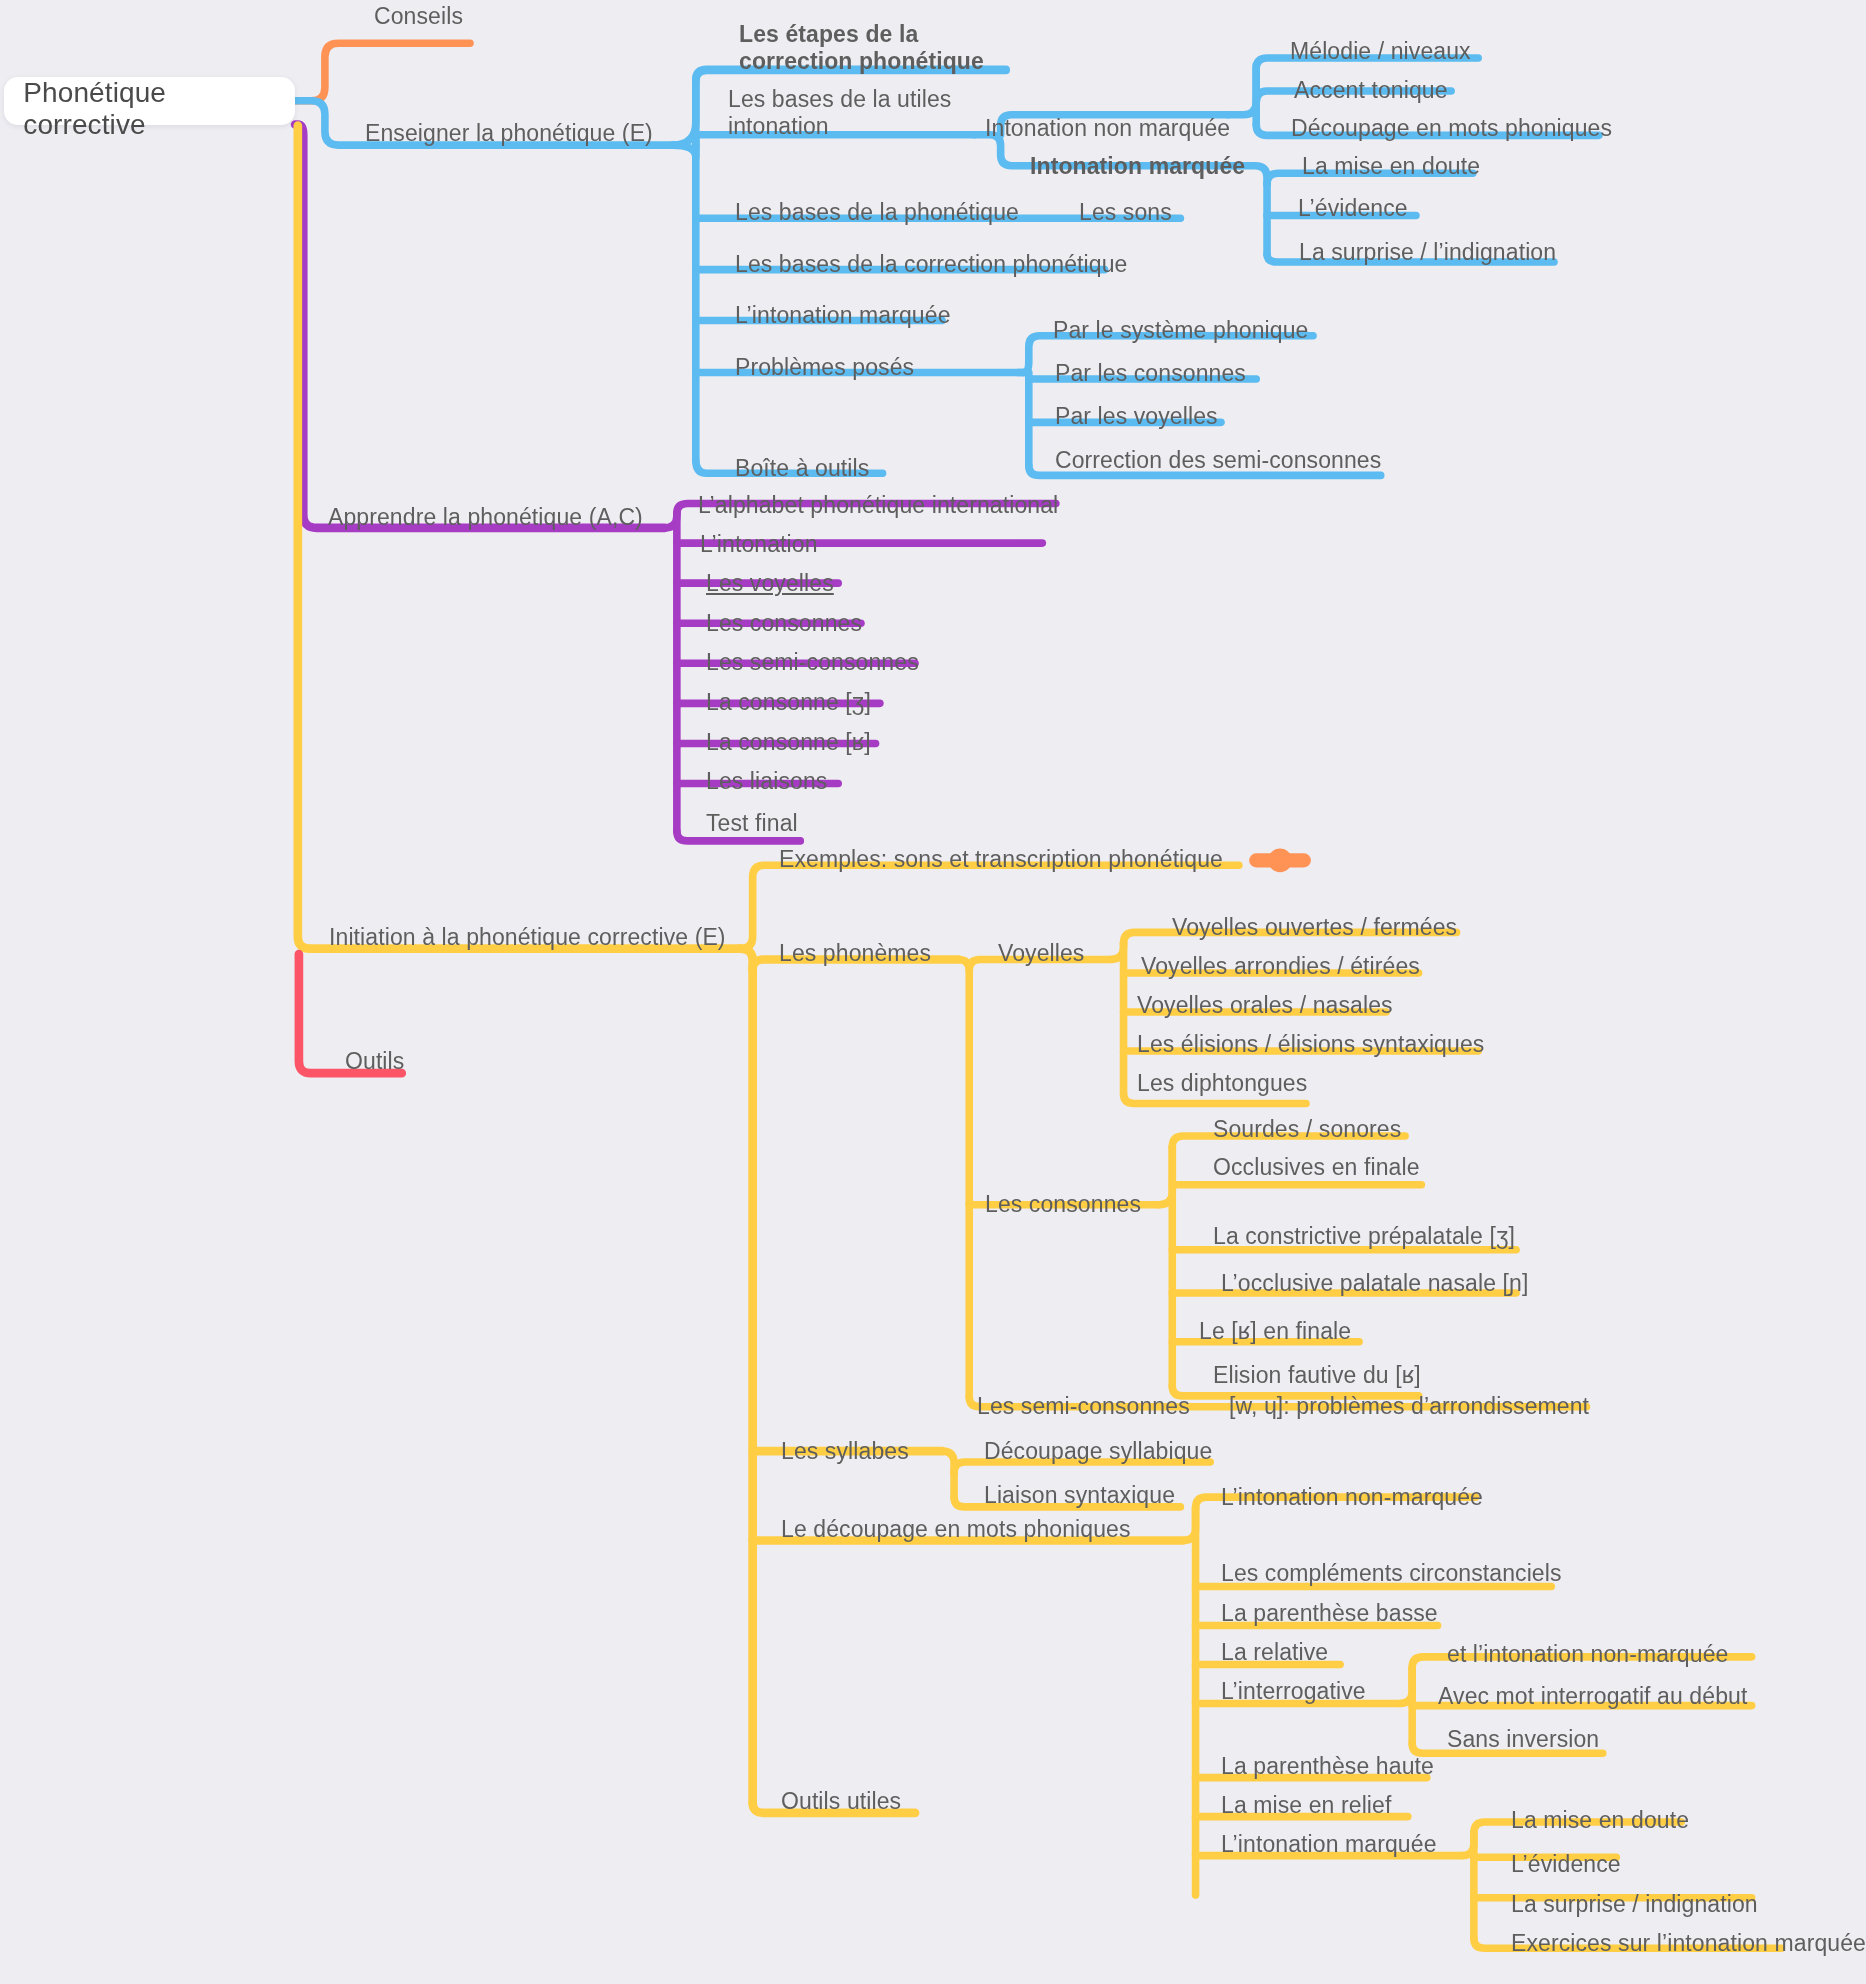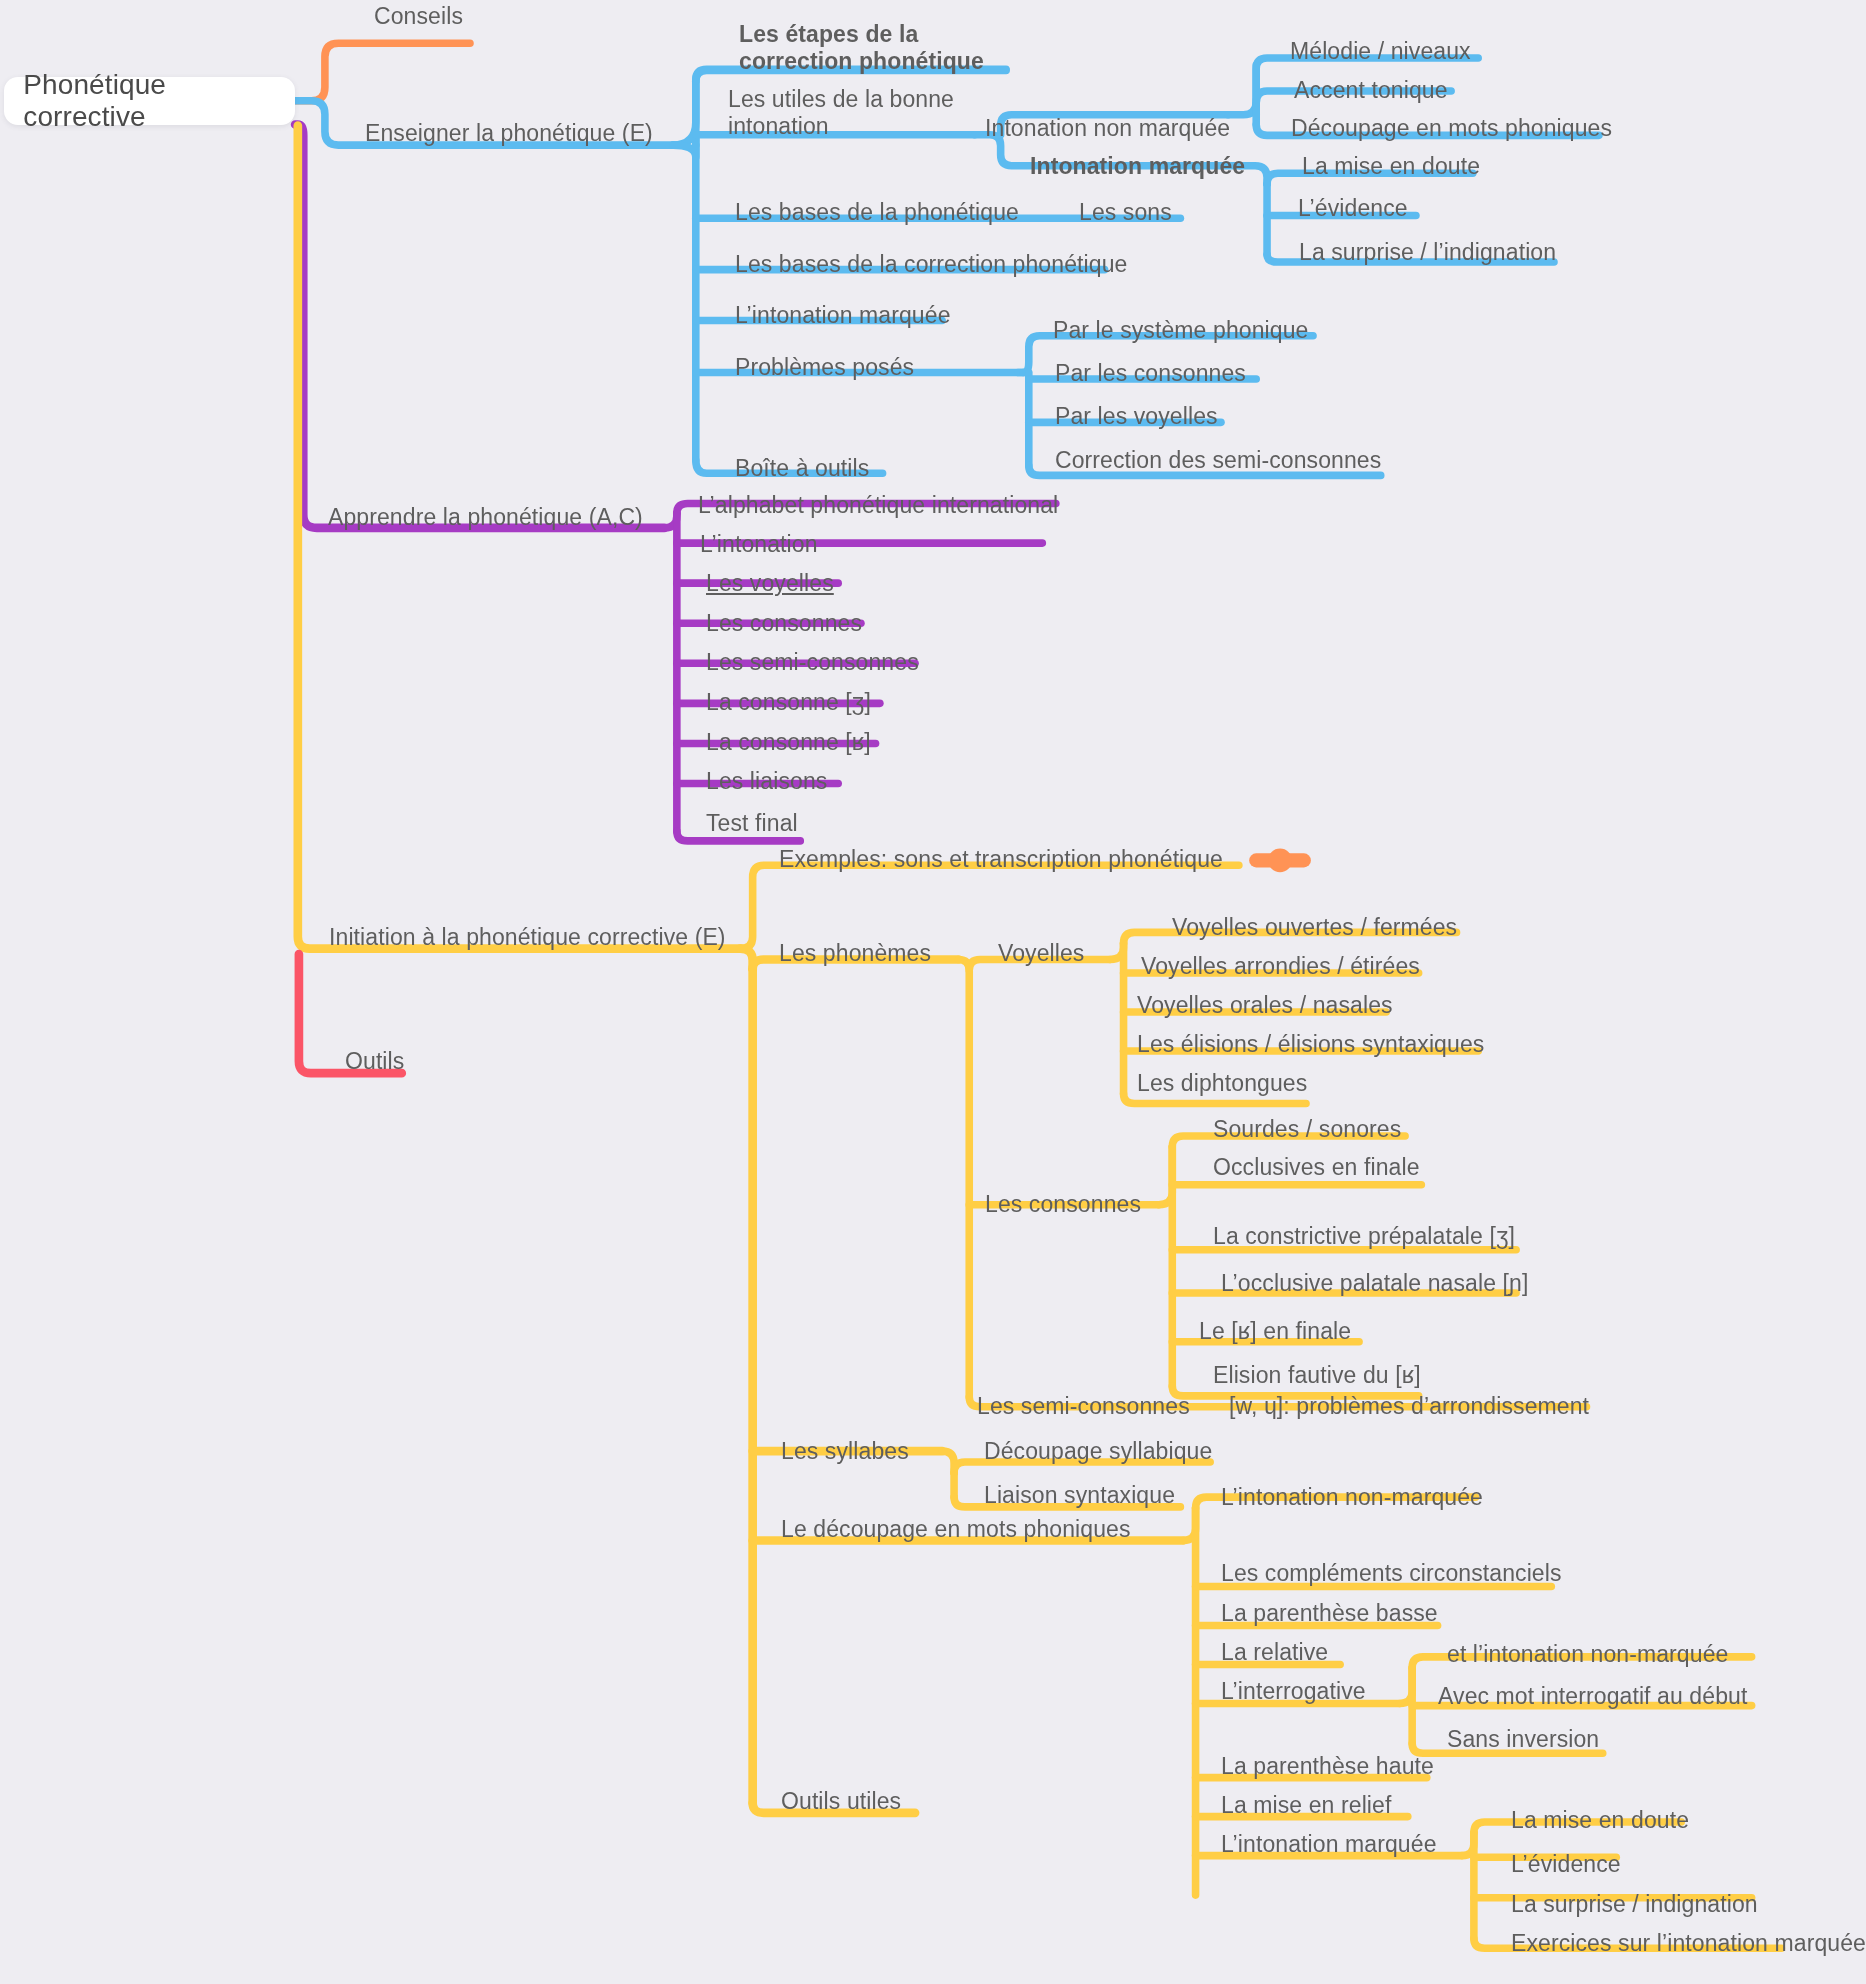--- a/index.html
+++ b/index.html
@@ -19,21 +19,21 @@
     line-height:1.18;
     white-space:pre;
     letter-spacing:0.1px;
   }
   .node.wrap{white-space:normal;}
   .root{
     position:absolute;
     background:#FFFFFF;
     border-radius:14px;
     box-shadow:0 1.6px 5.4px rgba(80,80,100,.10);
-    display:flex;align-items:center;
+    display:flex;
     padding:0 19.5px;
     box-sizing:border-box;
     color:#4A4A4A;
     font-size:28px;
     letter-spacing:0.1px;
   }
 </style>
 </head>
 <body>
 
@@ -222,21 +222,21 @@
   <div class="root" style="left:3.8px;top:77px;width:291px;height:48px;">
     <span>Phonétique corrective</span>
   </div>
 
   <div class="node" style="left:374px;top:3.2px;">Conseils</div>
 
   <div class="node" style="left:365px;top:120px;">Enseigner la phonétique (E)</div>
 
   <div class="node wrap" style="left:739px;top:20.6px;width:271px;font-weight:bold;">Les étapes de la correction phonétique</div>
 
-  <div class="node wrap" style="left:728px;top:86px;width:233px;">Les utiles de la bonne intonation</div>
+  <div class="node wrap" style="left:728px;top:86px;width:233px;">Les bases de la utiles intonation</div>
 
   <div class="node" style="left:985px;top:115px;">Intonation non marquée</div>
 
   <div class="node" style="left:1290px;top:38px;">Mélodie / niveaux</div>
 
   <div class="node" style="left:1294px;top:77px;">Accent tonique</div>
 
   <div class="node" style="left:1291px;top:115px;">Découpage en mots phoniques</div>
 
   <div class="node" style="left:1030px;top:153px;font-weight:bold;">Intonation marquée</div>

